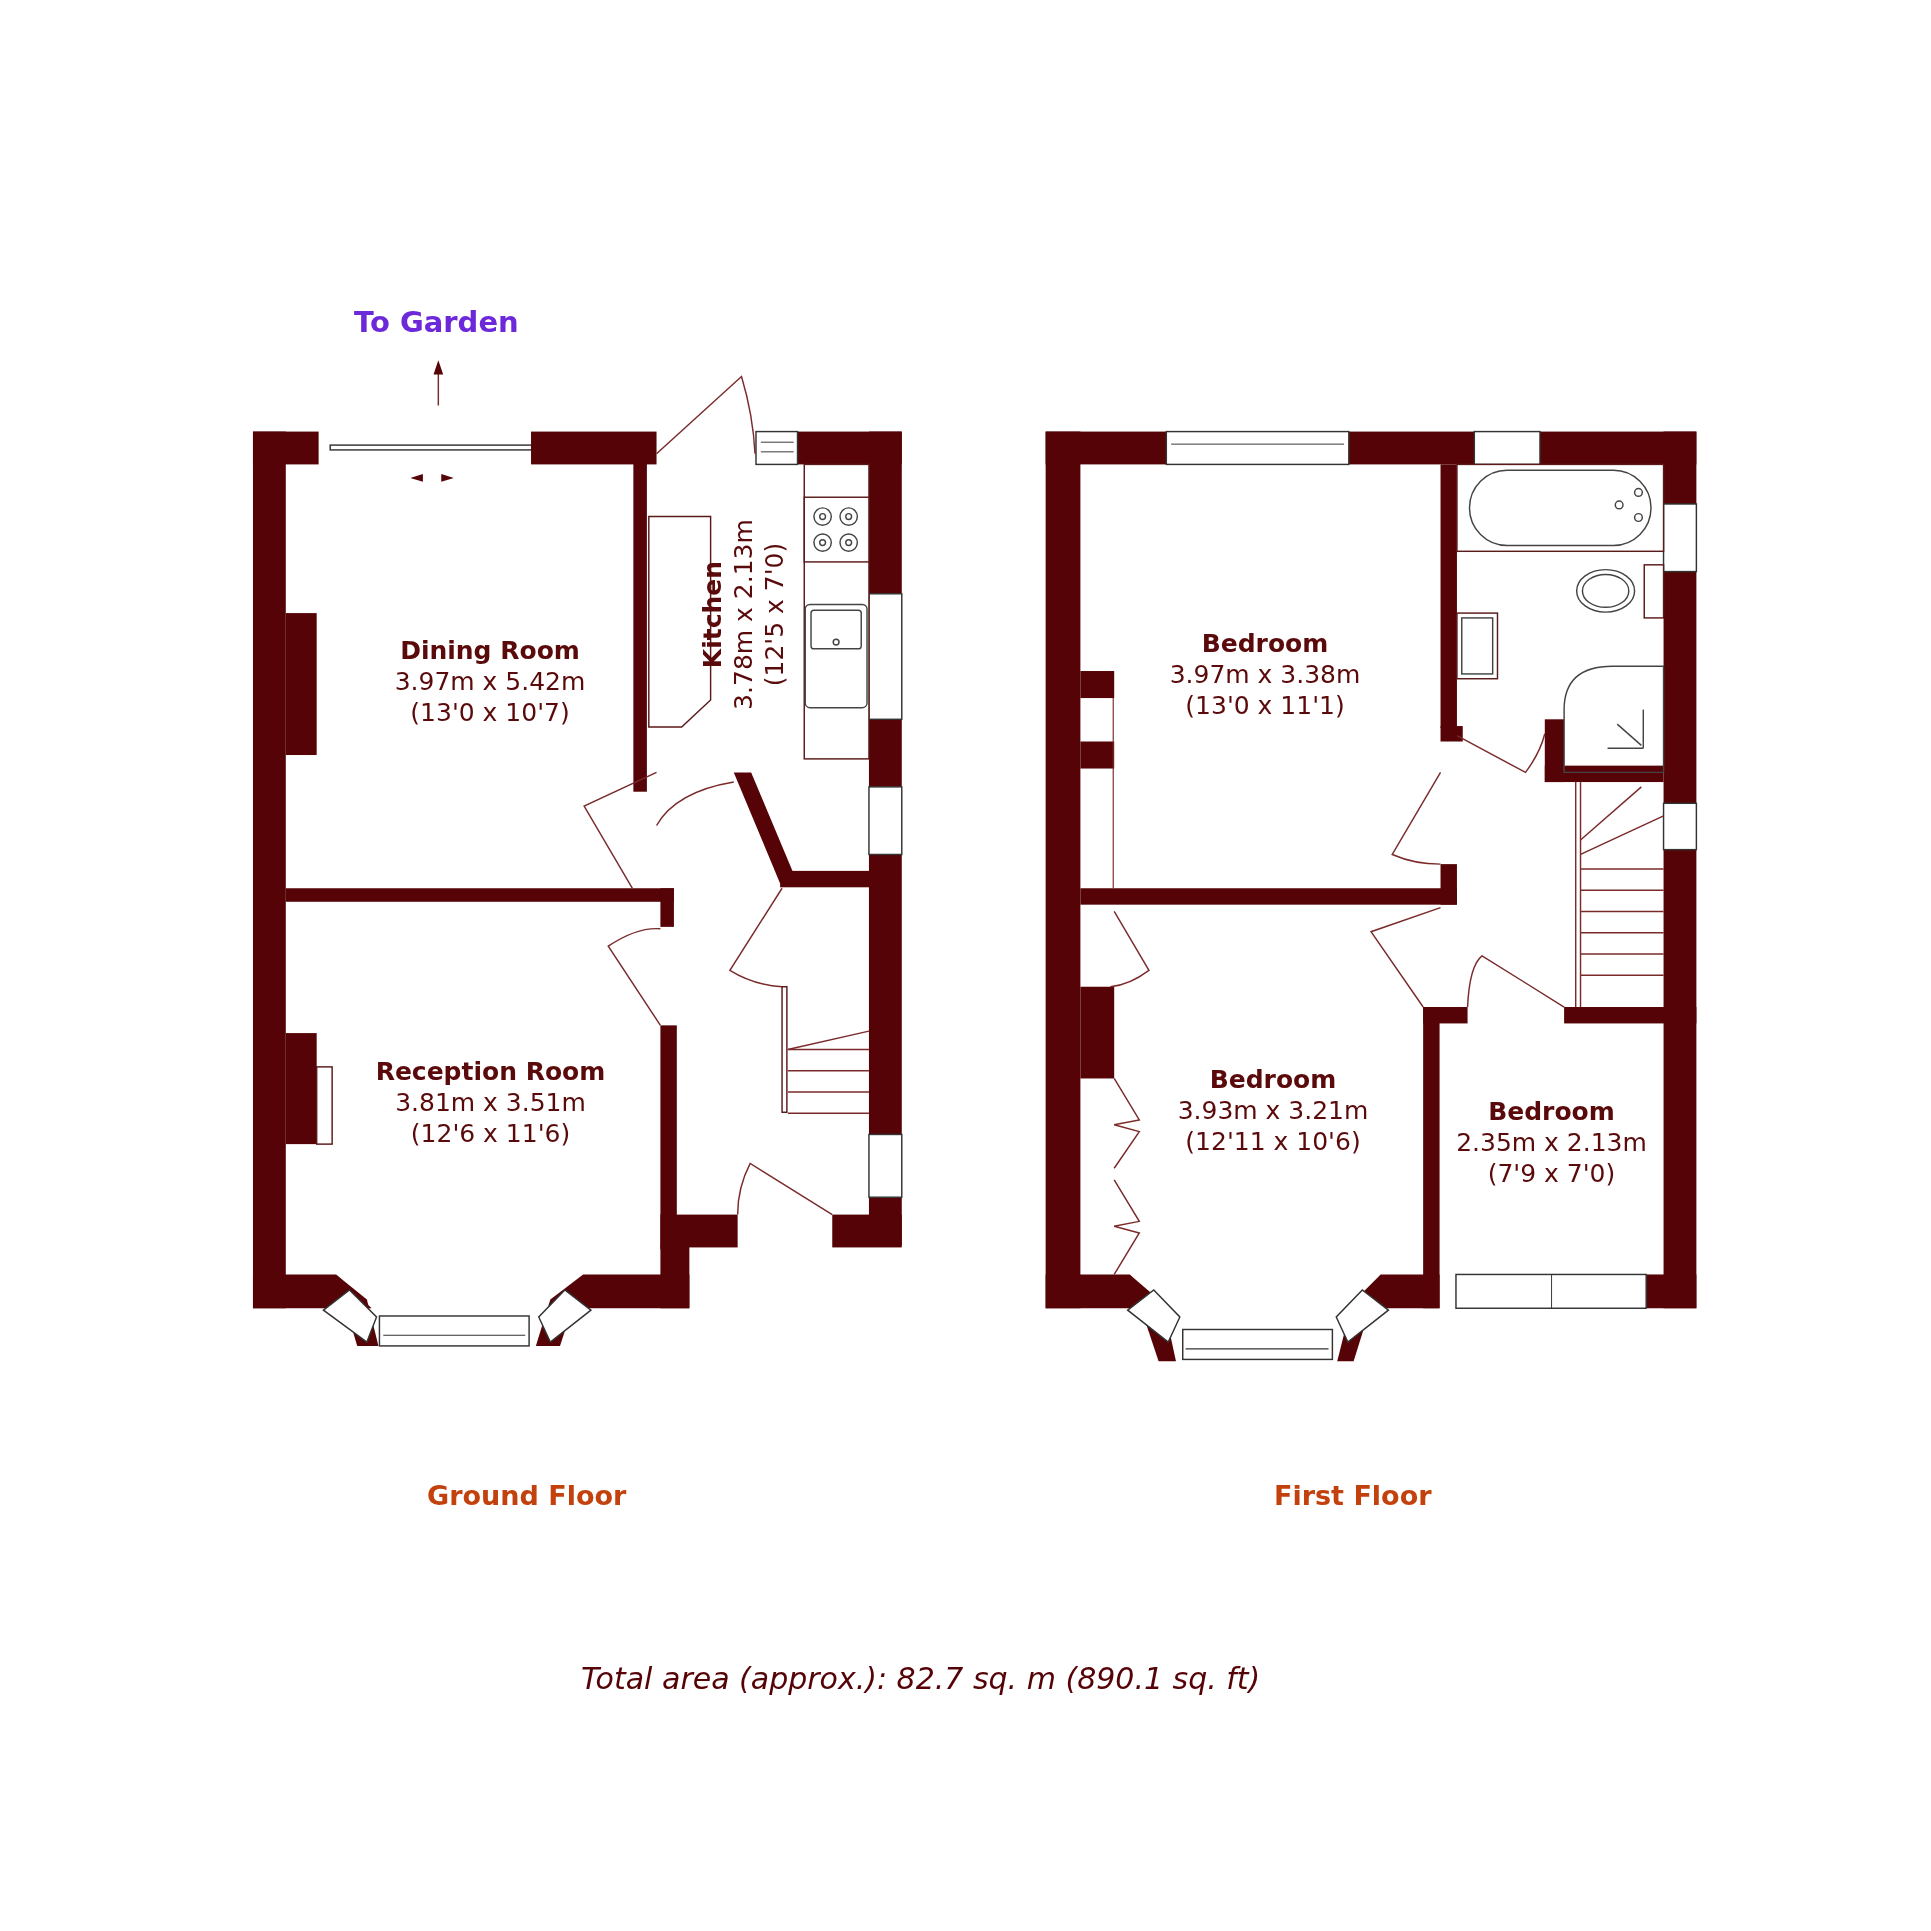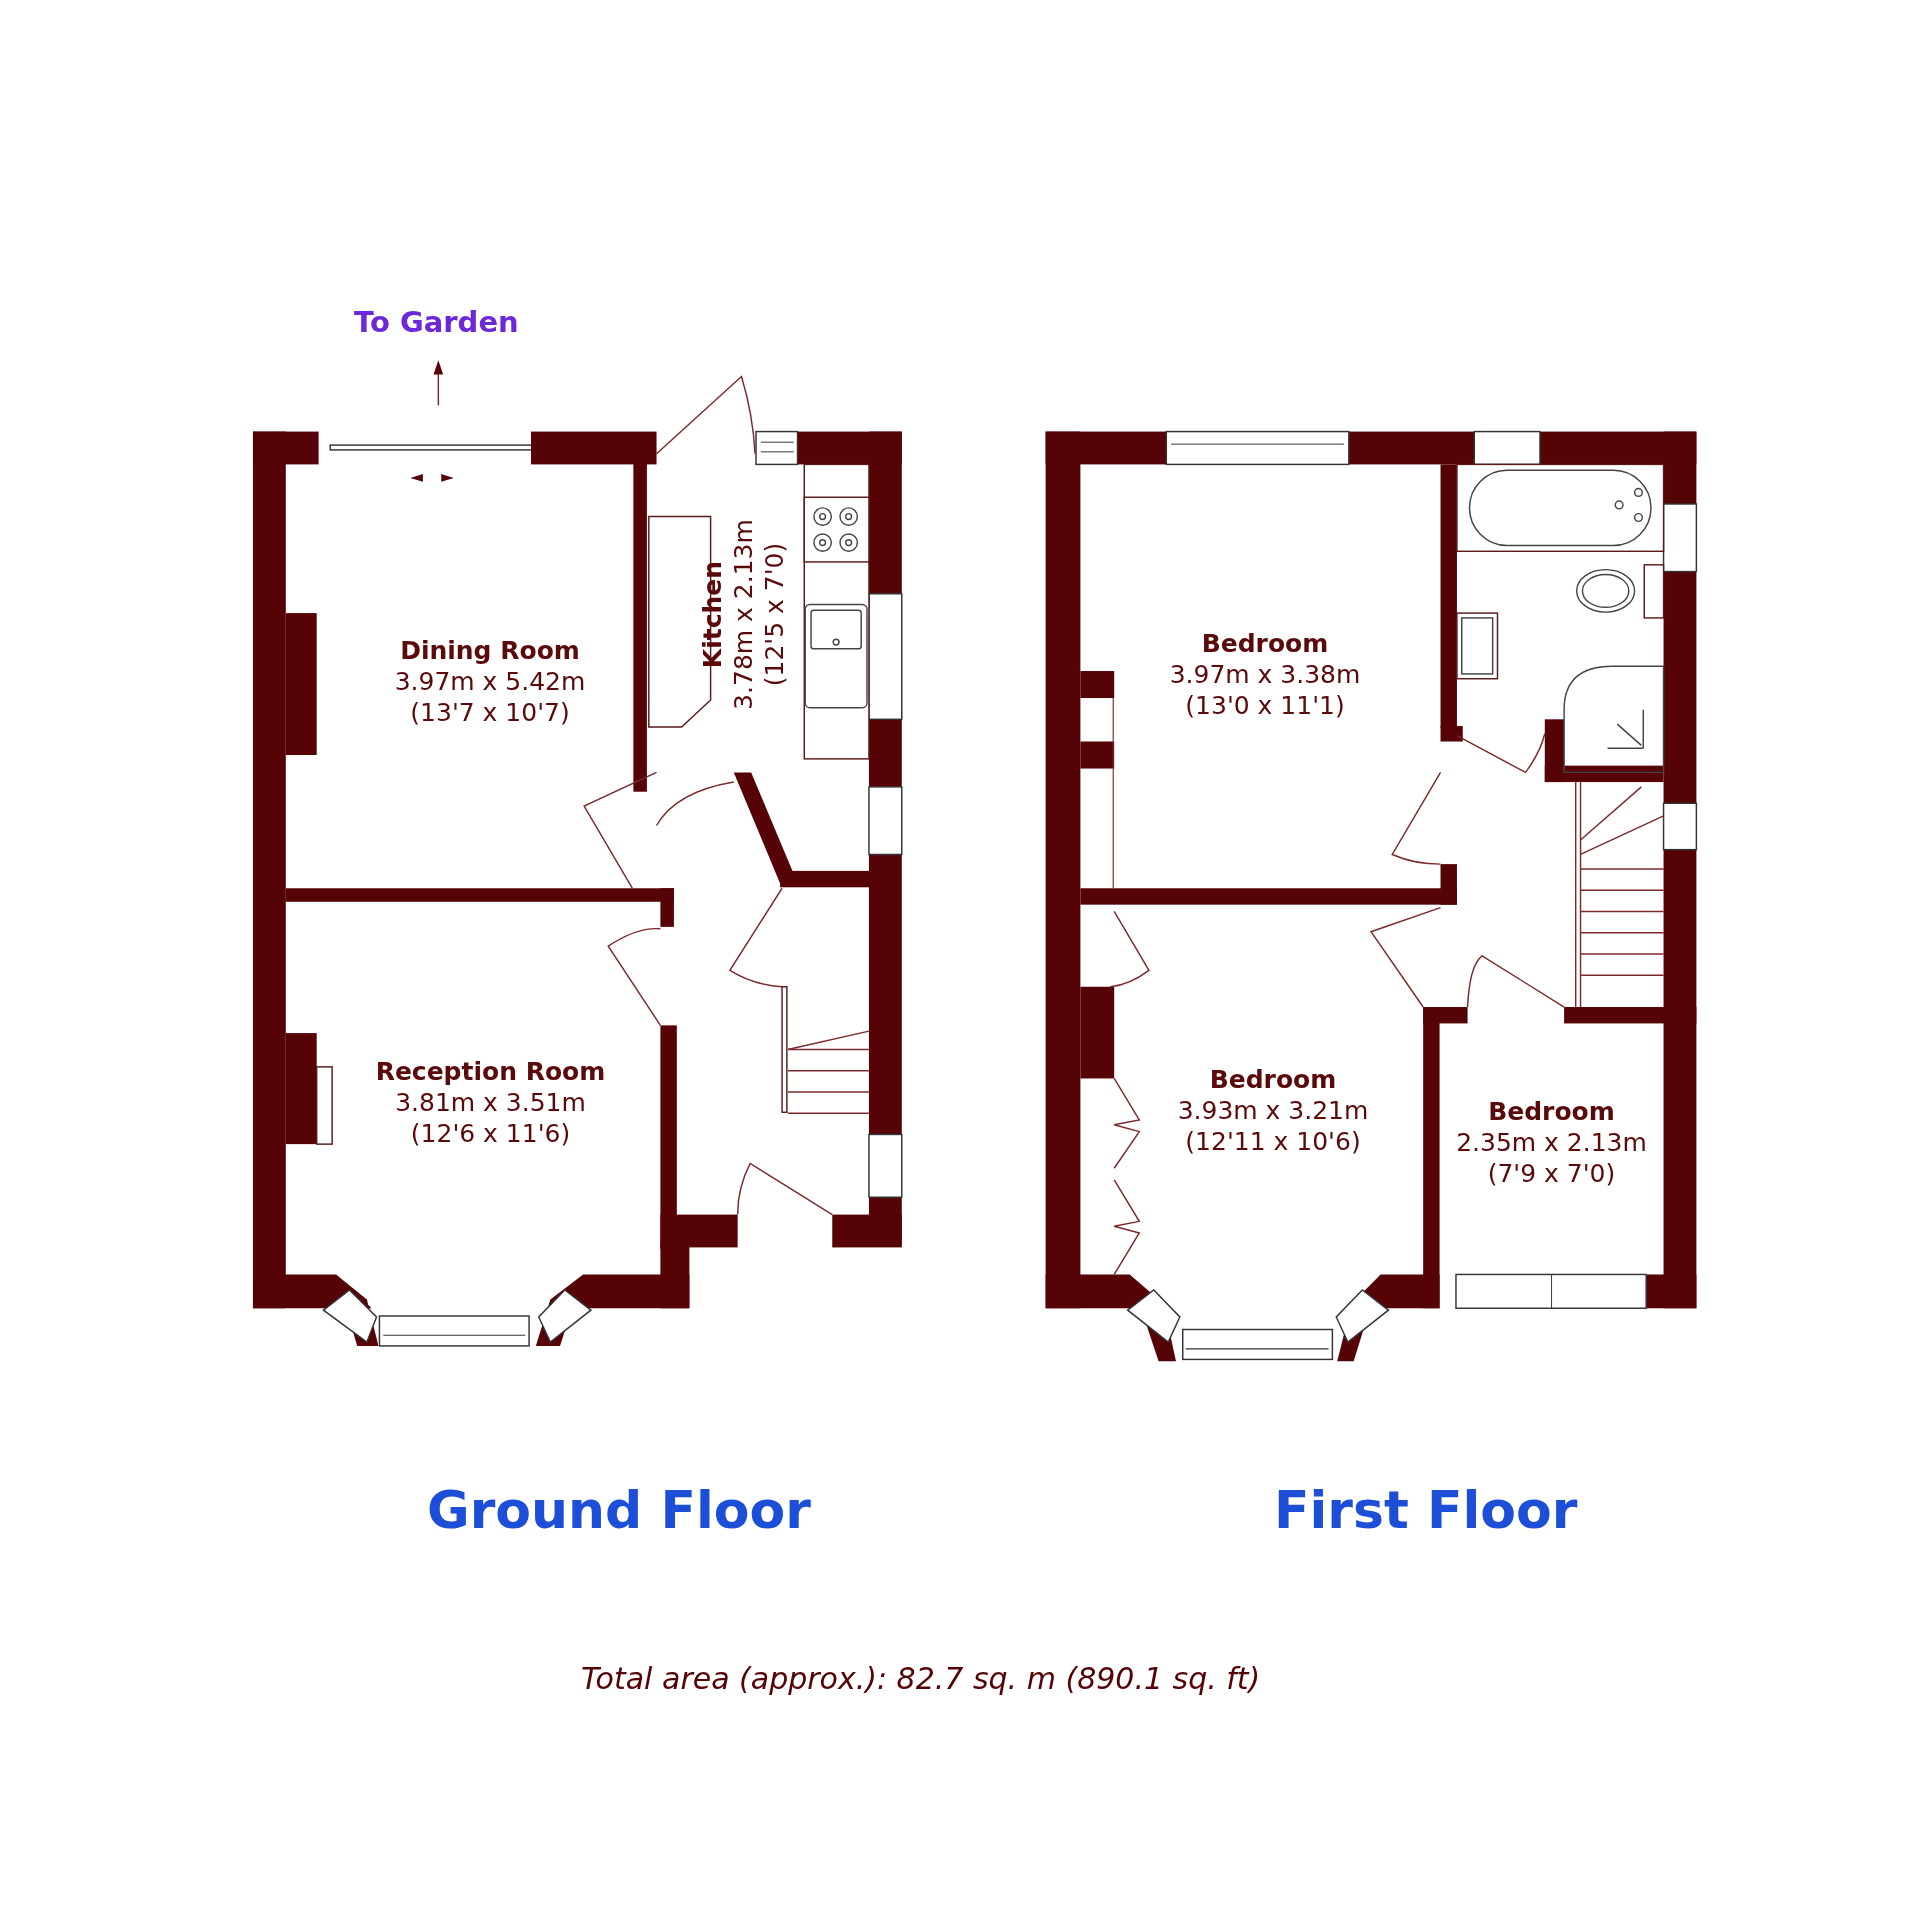--- a/index.html
+++ b/index.html
@@ -8,21 +8,21 @@
   svg.plan { position: absolute; left: 0; top: 0; width: 1931px; height: 1931px; }
   .wall { fill: #550306; }
   .fix { fill: #ffffff; stroke: #5a1a1a; stroke-width: 1.5; }
   .fixg { fill: none; stroke: #444; stroke-width: 1.5; }
   .door { fill: none; stroke: #7a2a2a; stroke-width: 1.5; }
   .win { fill: #ffffff; stroke: #333; stroke-width: 1.5; }
   .lbl { position: absolute; text-align: center; color: #5a0a0a; white-space: nowrap; }
   .lbl .name { font-weight: bold; font-size: 25px; line-height: 31px; }
   .lbl .dim { font-size: 25px; line-height: 31px; }
   .kitchen { transform: rotate(-90deg); transform-origin: center center; }
-  .floor-title { position: absolute; font-weight: bold; font-size: 52px; color: #1d4ed8; text-align: center; }
+  .floor-title { position: absolute; font-weight: bold; font-size: 27px; color: #c2410c; text-align: center; }
   .garden { position: absolute; font-weight: bold; font-size: 29px; color: #6d28d9; }
   .total { position: absolute; font-size: 30px; color: #550306; font-style: italic; }
 </style>
 </head>
 <body>
 
 <svg class="plan" viewBox="0 0 2000 2000">
 
   <g>
 
@@ -190,21 +190,21 @@
     <line x1="1637" y1="870" x2="1700" y2="815" class="door"></line>
     <line x1="1637" y1="885" x2="1723" y2="845" class="door"></line>
   </g>
 </svg>
 
 <div class="garden" style="left:354px; top:305px;">To Garden</div>
 
 <div class="lbl" style="left:379px; top:603px; width:222px;margin-top:32px;">
   <div class="name">Dining Room</div>
   <div class="dim">3.97m x 5.42m</div>
-  <div class="dim">(13'7 x 10'7)</div>
+  <div class="dim">(13'0 x 10'7)</div>
 </div>
 
 <div class="lbl kitchen" style="left:632px; top:568px; width:222px;">
   <div class="name">Kitchen</div>
   <div class="dim">3.78m x 2.13m</div>
   <div class="dim">(12'5 x 7'0)</div>
 </div>
 
 <div class="lbl" style="left:365px; top:1056px; width:251px;">
   <div class="name">Reception Room</div>

